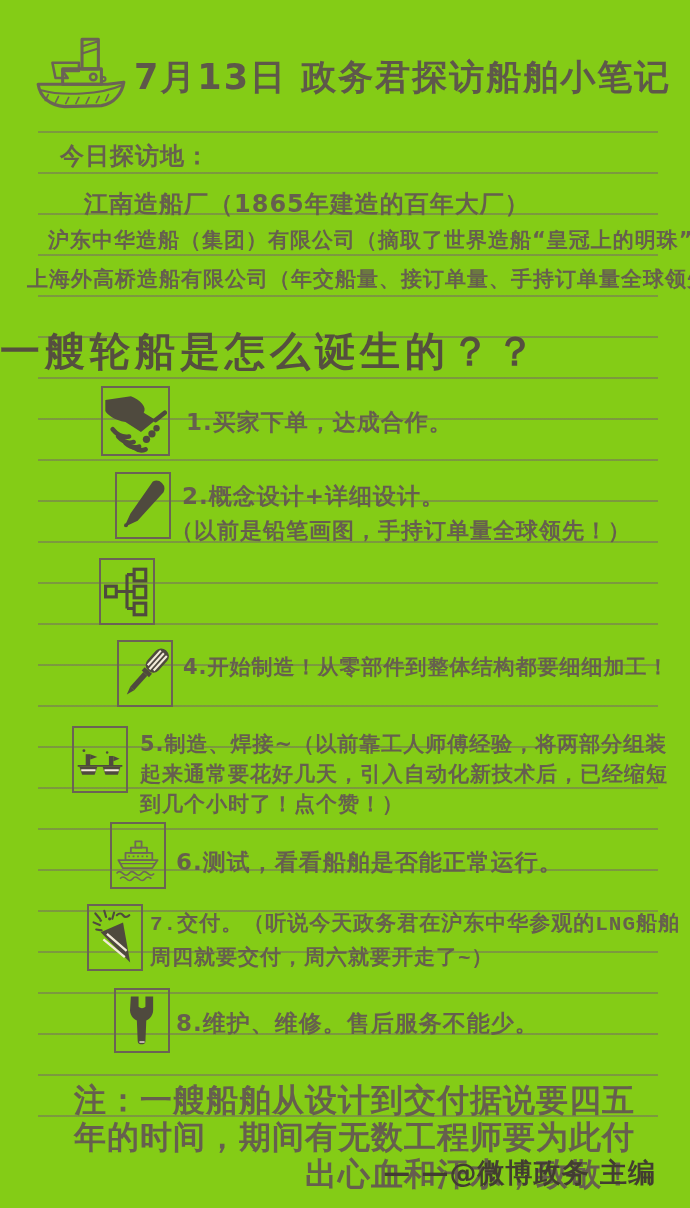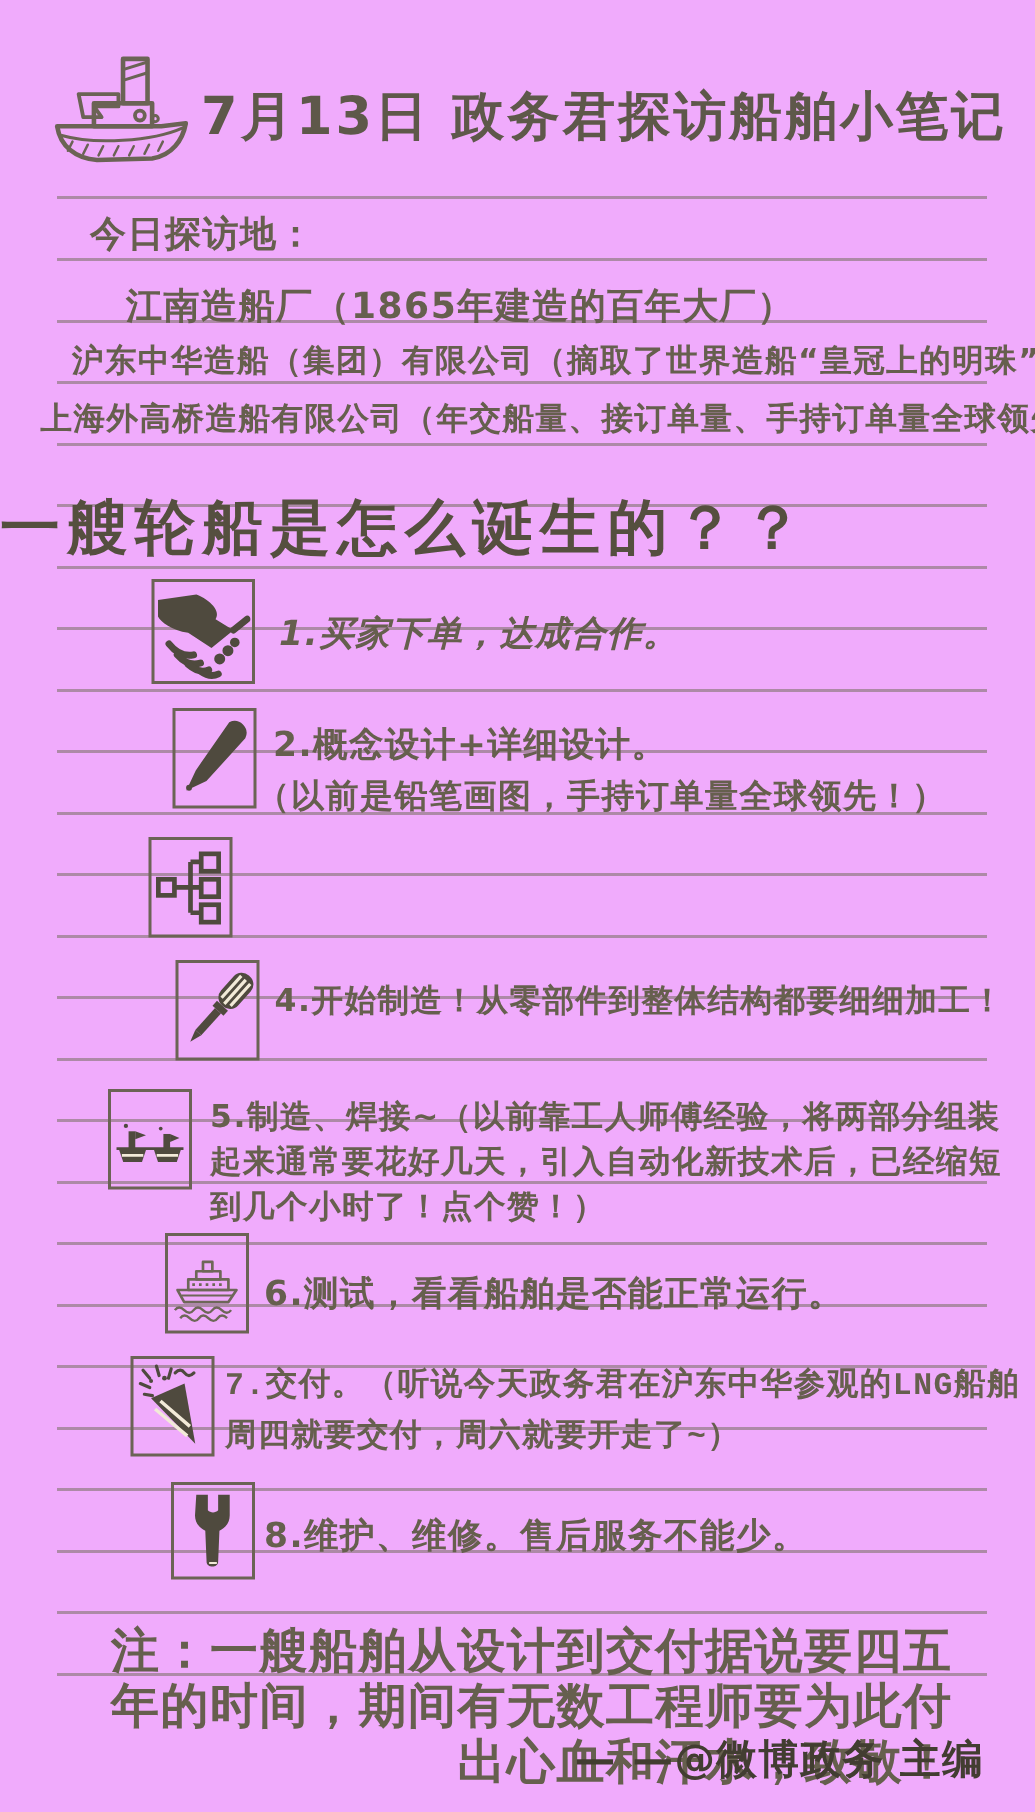--- a/index.html
+++ b/index.html
@@ -1,18 +1,18 @@
 <!DOCTYPE html>
 <html><head>
 <meta charset="utf-8">
 <style>
   html,body{margin:0;padding:0;background:#e8e0cd;}
   .canvas{
     position:relative;width:690px;height:1208px;margin:0 auto;
-    background:#f0abfc;overflow:hidden;
+    background:#84cc16;overflow:hidden;
     font-family:"DejaVu Sans",sans-serif;color:#665f4e;
   }
   
   .ruled{
     position:absolute;left:38px;right:32px;top:112px;height:1012px;
     background:repeating-linear-gradient(
       to bottom,
       transparent 0px, transparent 19px,
       rgba(118,110,96,.55) 19px, rgba(118,110,96,.55) 21px,
       transparent 21px, transparent 41px);
@@ -32,21 +32,21 @@
   .icon-box{border:2px solid #6b6355;box-sizing:border-box;display:flex;
             align-items:center;justify-content:center;background:transparent;}
   .b1{left:101px;top:386px;width:69px;height:70px;}
   .b2{left:115px;top:472px;width:56px;height:67px;}
   .b3{left:99px; top:558px;width:56px;height:67px;}
   .b4{left:117px;top:640px;width:56px;height:67px;}
   .b5{left:72px; top:726px;width:56px;height:67px;}
   .b6{left:110px;top:822px;width:56px;height:67px;}
   .b7{left:87px; top:904px;width:56px;height:67px;}
   .b8{left:114px;top:988px;width:56px;height:65px;}
-  .t1{left:186px;top:407px;font-size:23px;font-style:italic;}
+  .t1{left:186px;top:407px;font-size:23px;}
   .t2{left:182px;top:481px;font-size:23px;text-align:center;}
   .t2n{left:171px;top:516px;font-size:22px;}
   .t3{left:163px;top:572px;font-size:23px;}
   .t4{left:183px;top:653px;font-size:21px;}
   .t5{left:140px;top:729px;width:545px;font-size:21px;line-height:30px;}
   .t6{left:176px;top:847px;font-size:23px;}
   .t7{left:150px;top:908px;width:532px;font-size:21px;line-height:34px;font-family:Liberation Mono, monospace;}
   .t8{left:176px;top:1008px;font-size:23px;}
   .note{left:55px;top:1082px;width:580px;font-size:32px;line-height:37px;text-align:right;}
   .credit{right:34px;top:1155px;font-size:27px;font-weight:bold;color:#423d31;letter-spacing:1px;}

